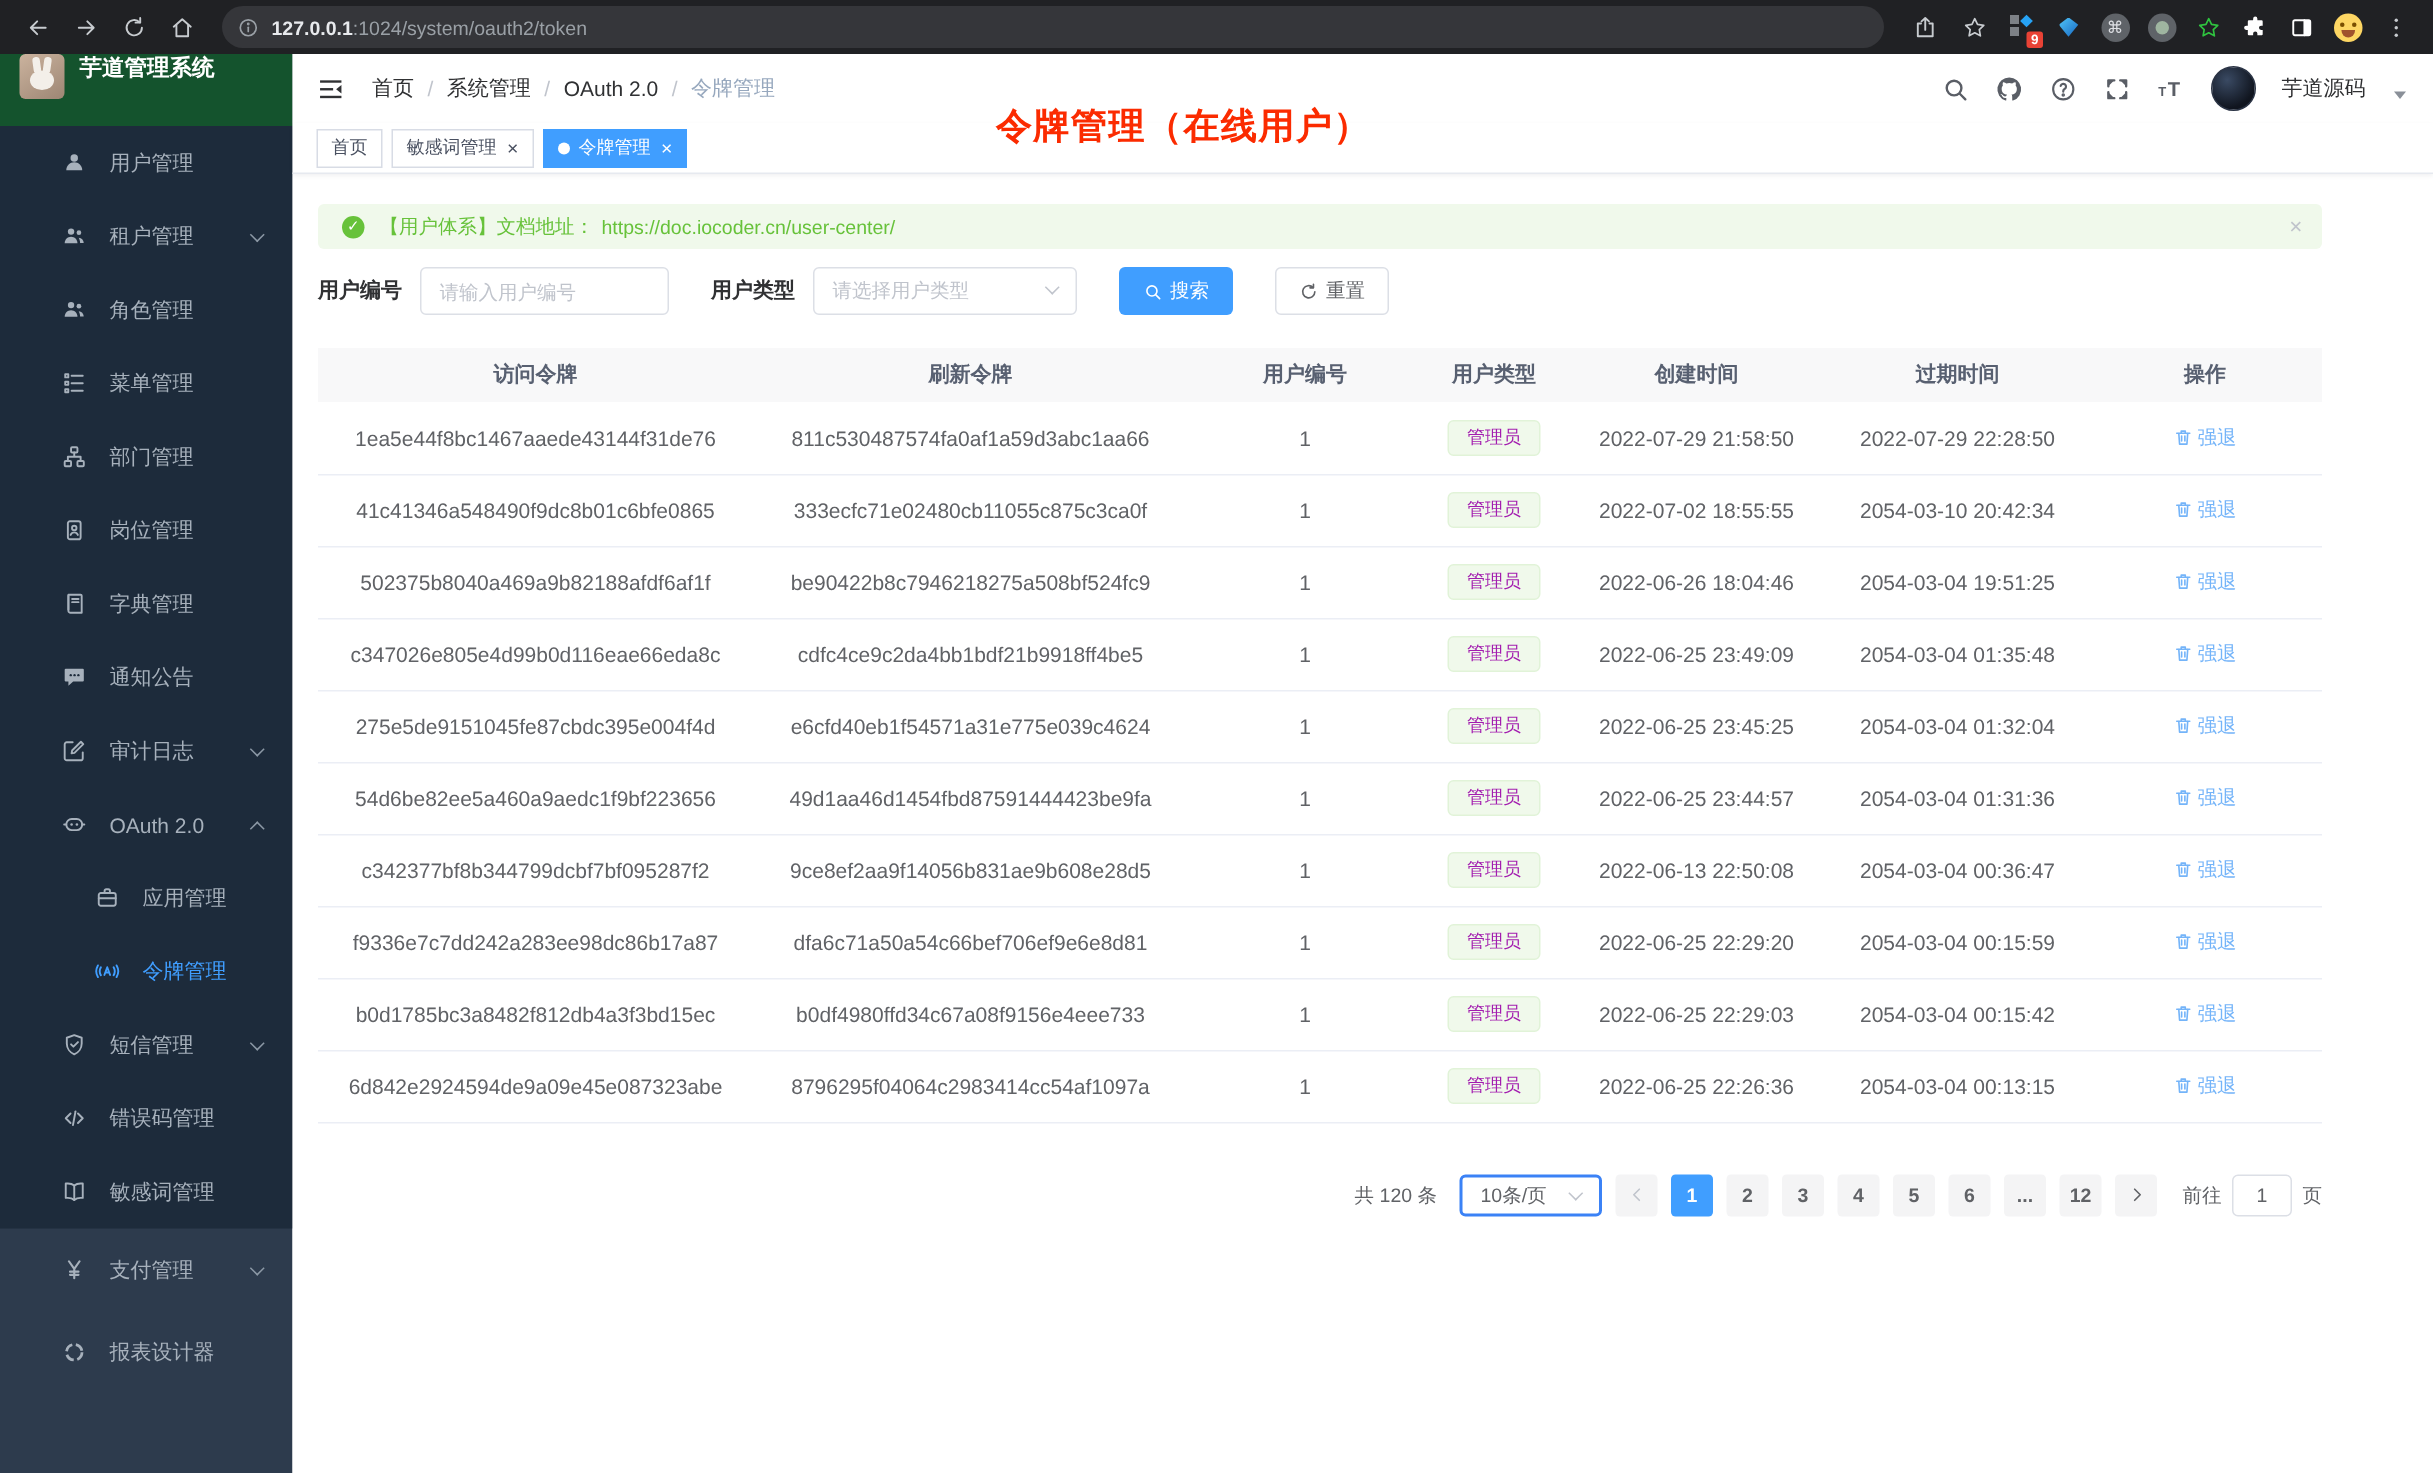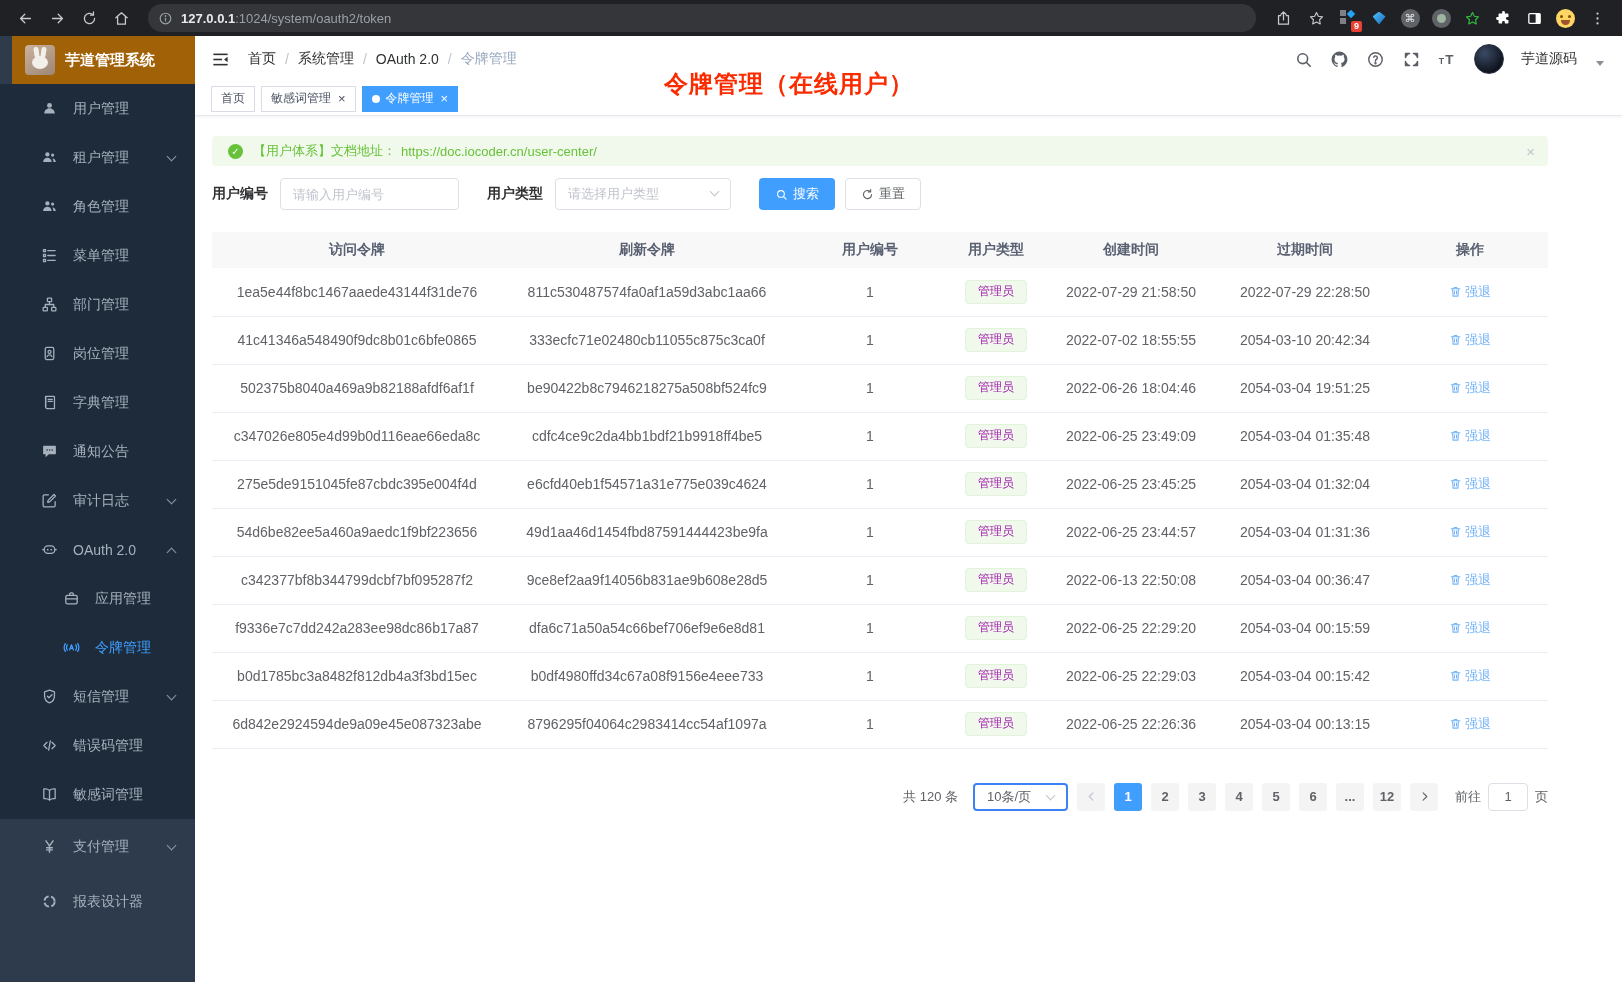--- a/index.html
+++ b/index.html
@@ -29,21 +29,21 @@
   .emoji-face { width:19px; height:19px; border-radius:50%; background:#fdd663; position:relative; }
   .emoji-face i { position:absolute; width:3px; height:3px; border-radius:50%; background:#7a4f01; top:6px; }
   .emoji-face i.e1{left:4px;} .emoji-face i.e2{right:4px;}
   .emoji-face u { position:absolute; left:5px; right:5px; bottom:3px; height:5px; border-radius:0 0 6px 6px; background:#a0522d; }
 
   
   .app { position:absolute; top:36px; left:0; right:0; bottom:0; display:flex; }
 
   
   .sidebar { width:195px; background:#2d3b4d; display:flex; flex-direction:column; flex-shrink:0; }
-  .brand { height:48px; display:flex; align-items:center; gap:10px; padding:0 13px; background:#a16207; flex-shrink:0;margin-left:12px; }
+  .brand { height:48px; display:flex; gap:10px; padding:0 13px; background:#14532d; flex-shrink:0; }
   .brand-logo { width:30px; height:30px; border-radius:4px; background:linear-gradient(145deg,#cbb39e,#9d8674); position:relative; overflow:hidden; flex-shrink:0; }
   .brand-logo i { position:absolute; background:#f3efe9; }
   .brand-logo i.ear1 { width:5px; height:11px; border-radius:3px; left:9px; top:2px; transform:rotate(-8deg); }
   .brand-logo i.ear2 { width:5px; height:11px; border-radius:3px; left:16px; top:2px; transform:rotate(8deg); }
   .brand-logo i.face { width:16px; height:13px; border-radius:50%; left:7px; top:11px; }
   .brand-title { color:#fff; font-size:15px; font-weight:700; white-space:nowrap; }
   .menu { background:#1d2b3b; }
   .menu-item { height:49px; display:flex; align-items:center; padding-left:40px; padding-right:14px; color:#a7b1bc; font-size:14px; position:relative; cursor:pointer; }
   .menu-item .mi { width:18px; height:18px; margin-right:15px; display:flex; align-items:center; justify-content:center; flex-shrink:0; }
   .menu-item .mi svg { width:17px; height:17px; }
@@ -81,30 +81,30 @@
   .content { padding:20px 0 0 17px; width:1353px; }
 
   .alert { width:1336px; height:30px; background:#f0f9eb; border-radius:4px; display:flex; align-items:center; padding:0 16px; position:relative; }
   .alert-check { width:15px; height:15px; border-radius:50%; background:#67c23a; color:#fff; font-size:10px; display:flex; align-items:center; justify-content:center; margin-right:10px; flex-shrink:0; }
   .alert-text { font-size:13px; color:#67c23a; }
   .alert-link { font-size:13px; color:#67c23a; margin-left:5px; text-decoration:none; }
   .alert-close { position:absolute; right:13px; color:#c0c4cc; font-size:15px; cursor:pointer; }
 
   .filters { margin-top:12px; display:flex; align-items:center; height:32px; }
   .f-label { font-size:14px; font-weight:700; color:#303133; margin-right:12px; }
-  .f-input { width:179px; height:32px; border:1px solid #dcdfe6; border-radius:4px; padding:0 12px; font-size:13px; color:#606266; outline:none; font-family:inherit; }
+  .f-input { width:166px; height:32px; border:1px solid #dcdfe6; border-radius:4px; padding:0 12px; font-size:13px; color:#606266; outline:none; font-family:inherit; }
   .f-input::placeholder { color:#c0c4cc; }
   .f-select { width:176px; height:32px; border:1px solid #dcdfe6; border-radius:4px; padding:0 26px 0 12px; font-size:13px; color:#c0c4cc; display:flex; align-items:center; position:relative; cursor:pointer; }
   .sel-arrow { position:absolute; right:11px; top:11px; width:8px; height:8px; }
   .sel-arrow::before { content:''; position:absolute; width:6px; height:6px; border-right:1.4px solid #c0c4cc; border-bottom:1.4px solid #c0c4cc; transform:rotate(45deg); top:-2px; }
   .gap-lg { width:28px; }
   .btn { height:32px; border-radius:4px; display:inline-flex; align-items:center; gap:5px; padding:0 15px; font-size:13px; cursor:pointer; border:1px solid transparent; }
   .btn svg { width:13px; height:13px; }
   .btn-primary { background:#409eff; color:#fff; margin-left:28px; }
-  .btn-plain { background:#fff; border-color:#dcdfe6; color:#606266; margin-left:10px; }
+  .btn-plain { background:#fff; border-color:#dcdfe6; color:#606266; margin-left:28px; }
 
   
   .table { margin-top:22px; width:1336px; border-collapse:collapse; table-layout:fixed; }
   .table thead tr { background:#f8f8f9; }
   .table th { height:36px; font-size:14px; font-weight:600; color:#586071; text-align:center; }
   .table td { height:48px; font-size:14px; color:#606266; text-align:center; border-bottom:1px solid #ebeef5; overflow:hidden; white-space:nowrap; }
   .col-access{width:290px;} .col-refresh{width:290px;} .col-uid{width:156px;} .col-utype{width:96px;} .col-created{width:174px;} .col-expires{width:174px;} .col-action{width:156px;}
   .badge { display:inline-block; padding:3px 12px; font-size:12px; color:#a21caf; background:#f0f9eb; border:1px solid #e1f3d8; border-radius:4px; line-height:1.3; }
   .action-link { color:#74b4f9; font-size:13px; display:inline-flex; align-items:center; gap:3px; cursor:pointer; }
   .action-link svg { width:13px; height:13px; }

